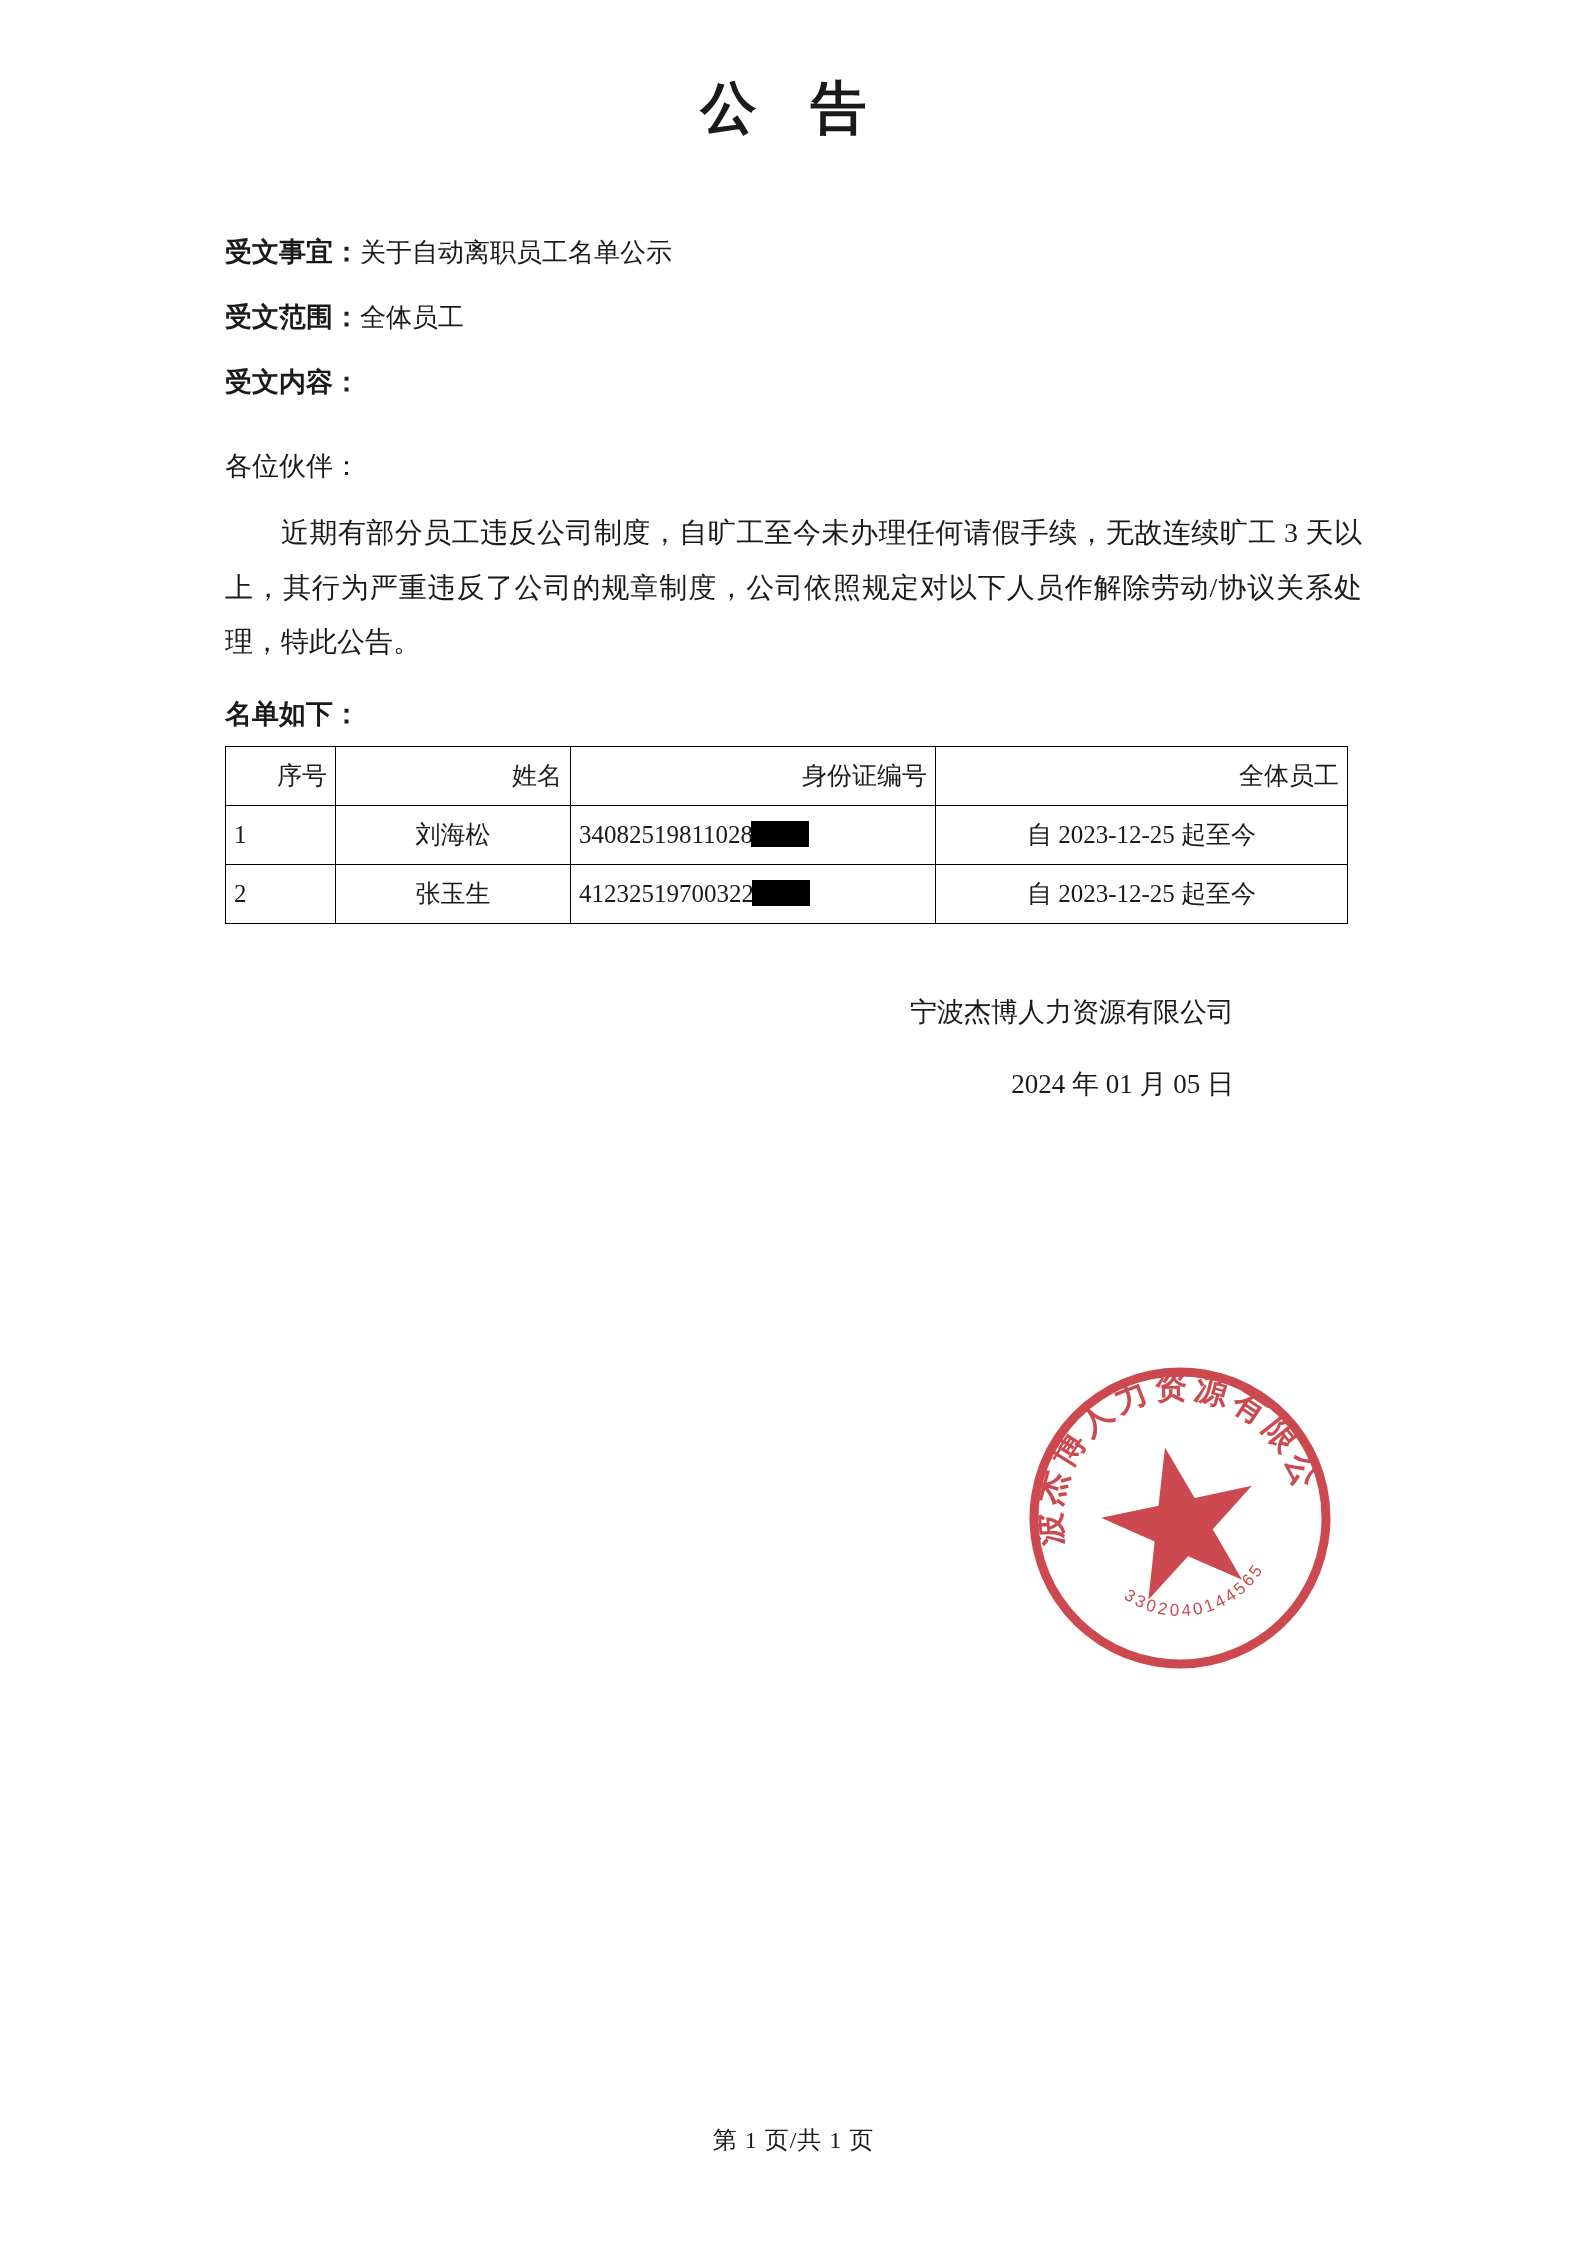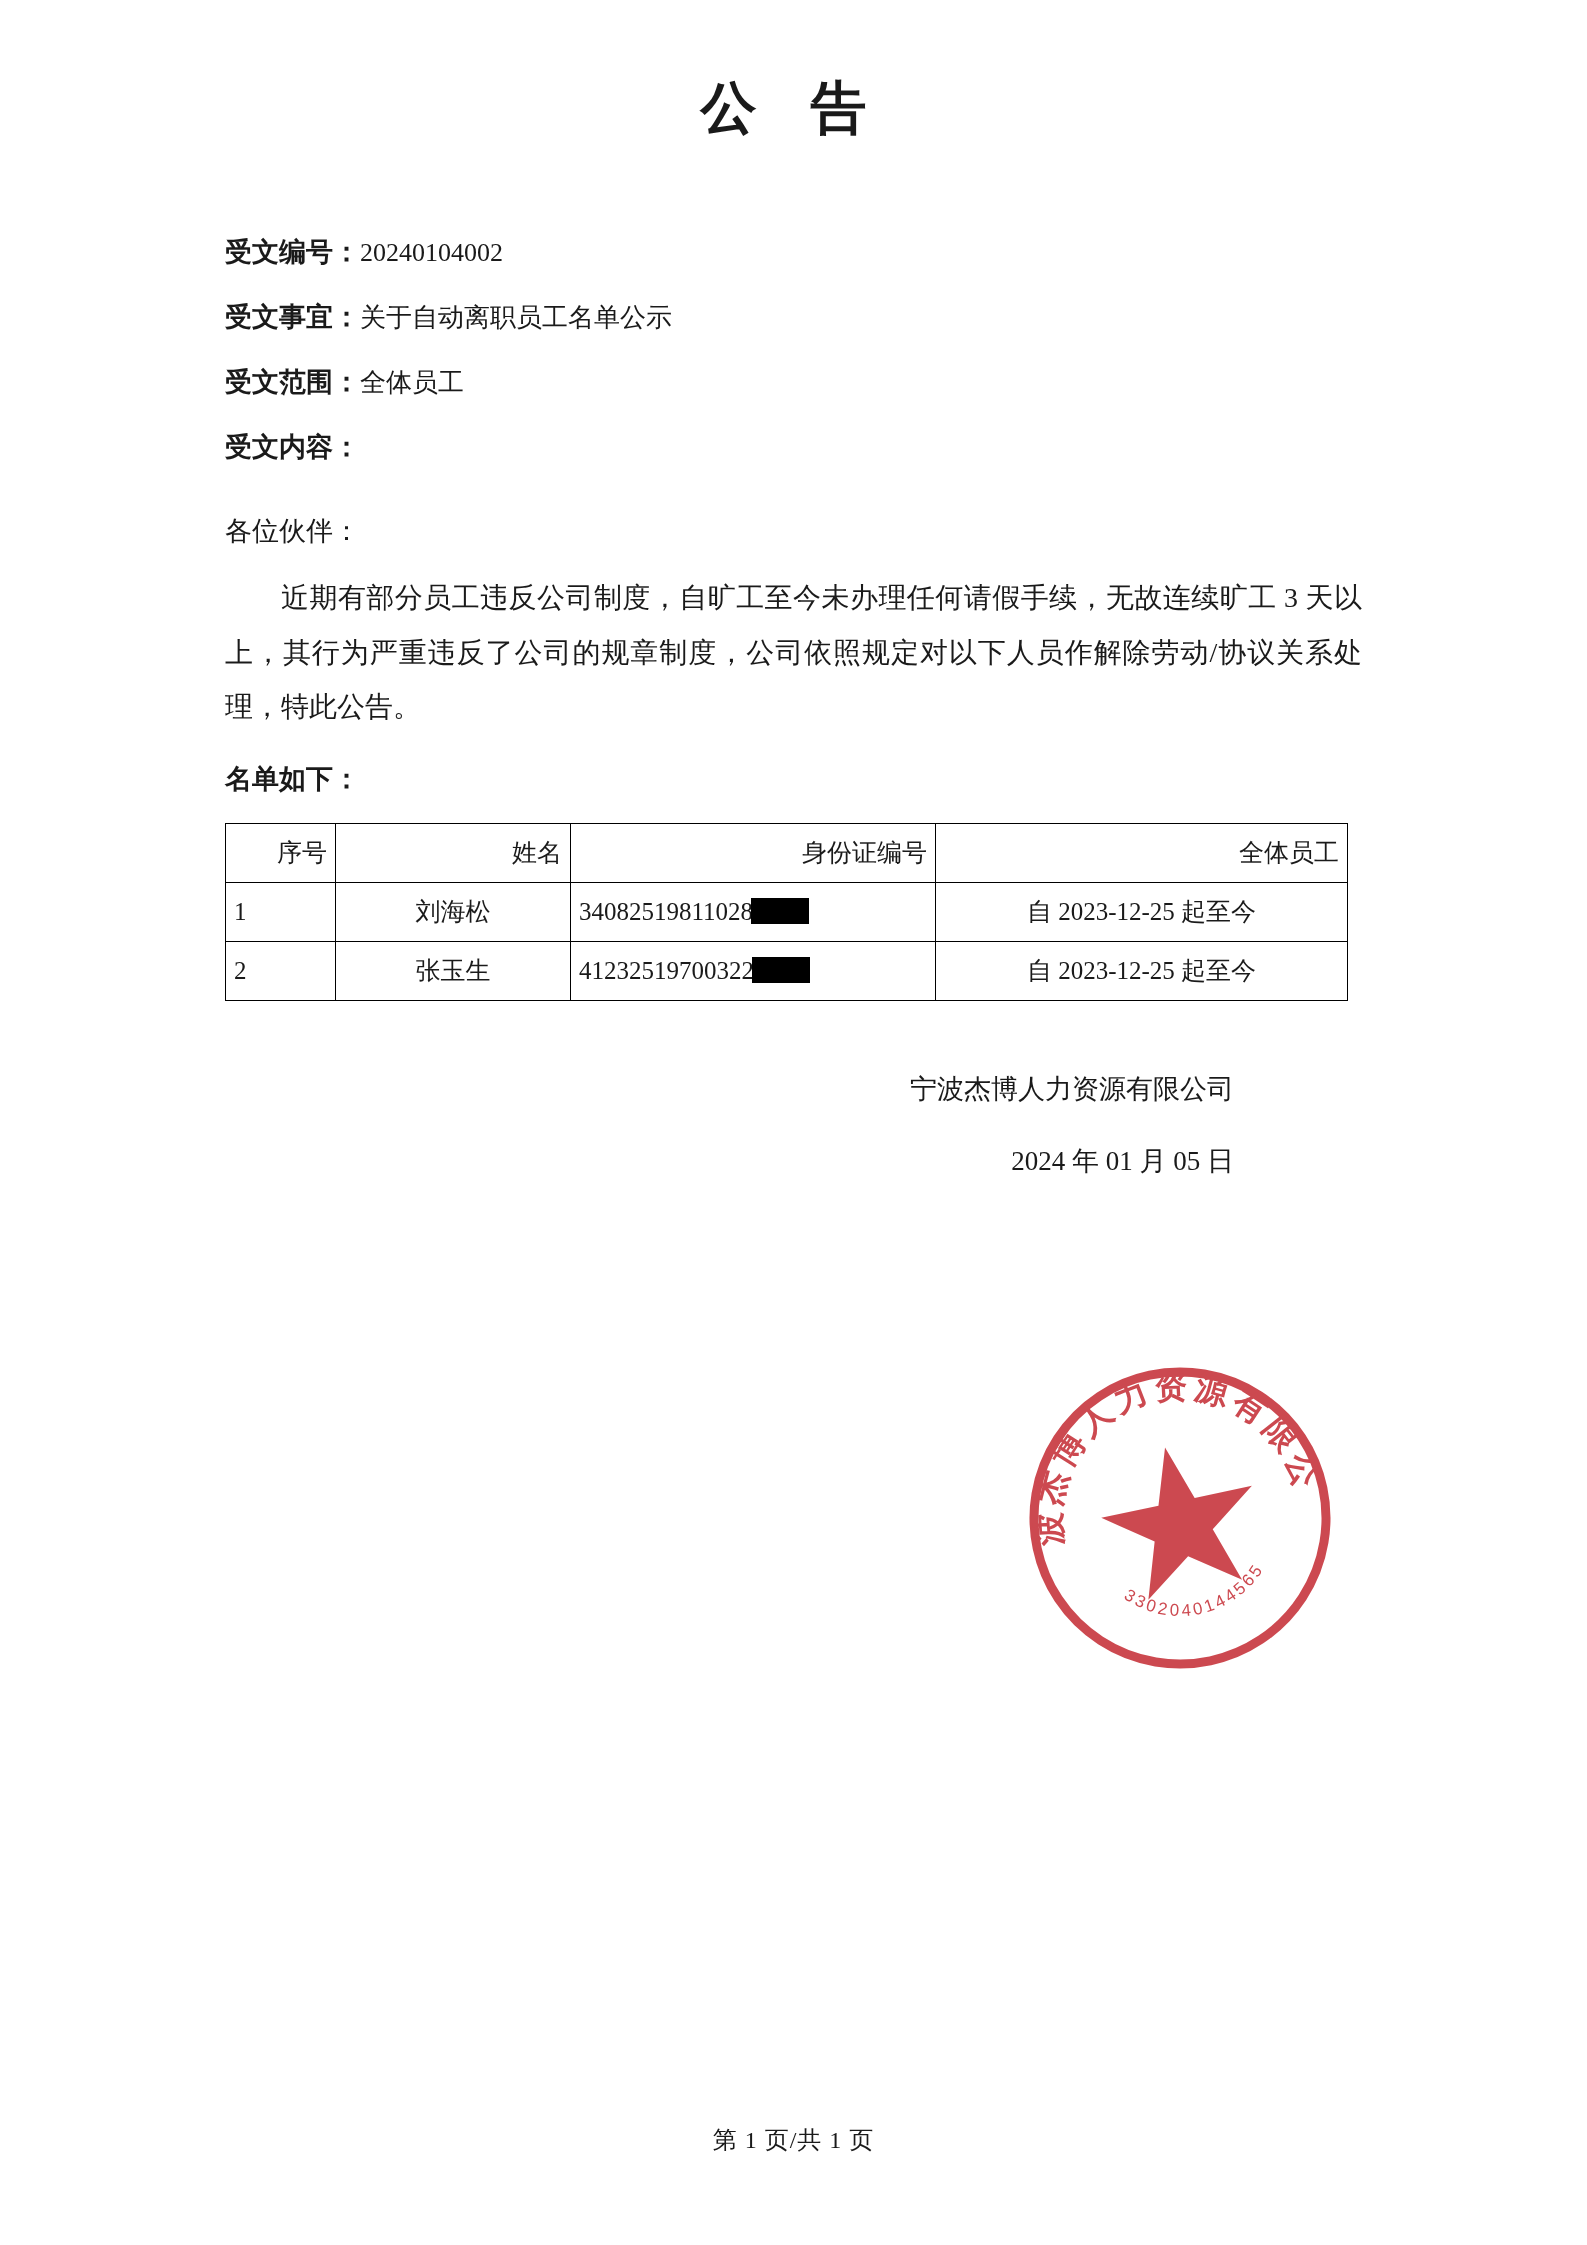--- a/index.html
+++ b/index.html
@@ -58,21 +58,21 @@
     line-height: 1.95;
     text-align: justify;
     text-justify: inter-ideograph;
     margin-top: 22px;
     text-indent: 2em;
   }
   .list-label {
     font-size: 27px;
     font-weight: bold;
     margin-top: 26px;
-    margin-bottom: 26px;
+    margin-bottom: 14px;
   }
   table.name-table {
     border-collapse: collapse;
     width: 1122px;
     table-layout: fixed;
   }
   table.name-table td, table.name-table th {
     border: 1.5px solid #000;
     height: 58px;
     font-size: 25px;
@@ -132,23 +132,20 @@
   }
 </style>
 </head>
 <body>
 
 <div class="page">
 
   <div class="doc-title">公 告</div>
 
   <div class="meta-block">
-    <div class="meta-row">
-      <span class="meta-label">受文编号：</span><span class="meta-value">20240104002</span>
-    </div>
     <div class="meta-row">
       <span class="meta-label">受文事宜：</span><span class="meta-value">关于自动离职员工名单公示</span>
     </div>
     <div class="meta-row">
       <span class="meta-label">受文范围：</span><span class="meta-value">全体员工</span>
     </div>
     <div class="meta-row">
       <span class="meta-label">受文内容：</span><span class="meta-value"></span>
     </div>
   </div>

